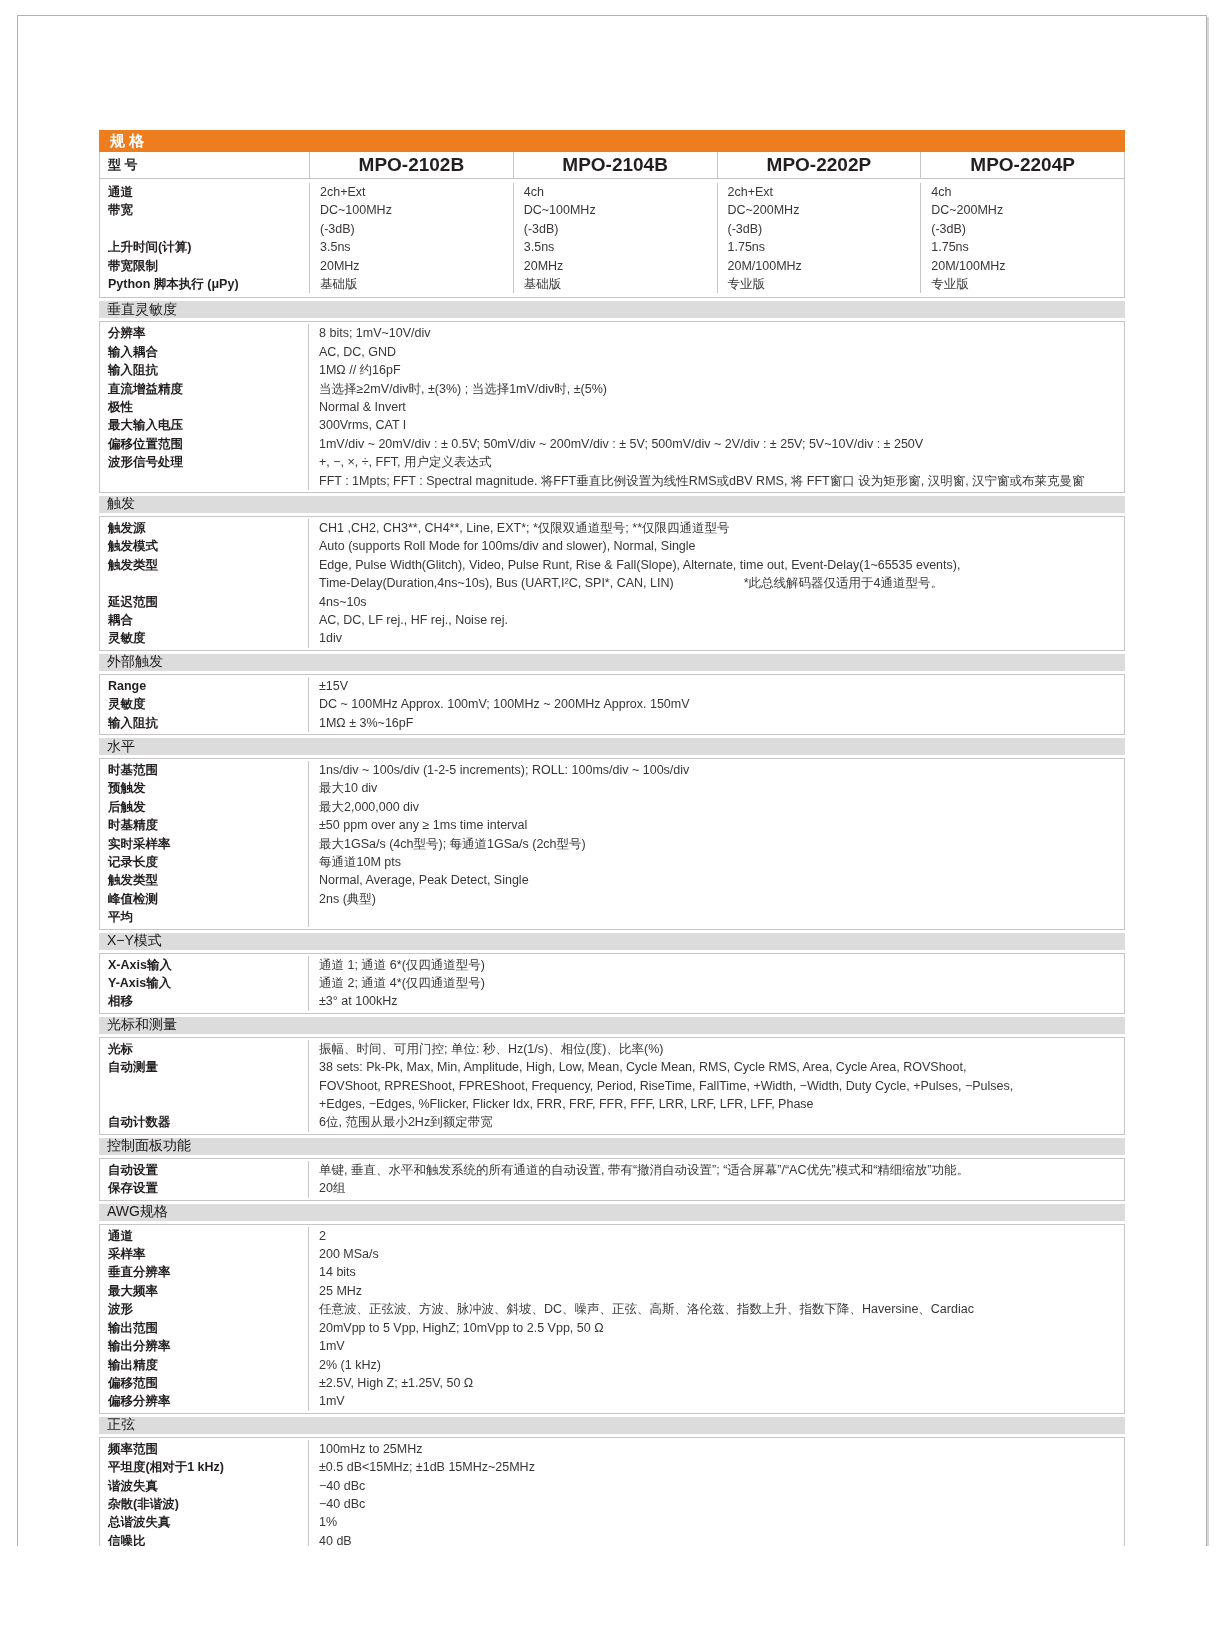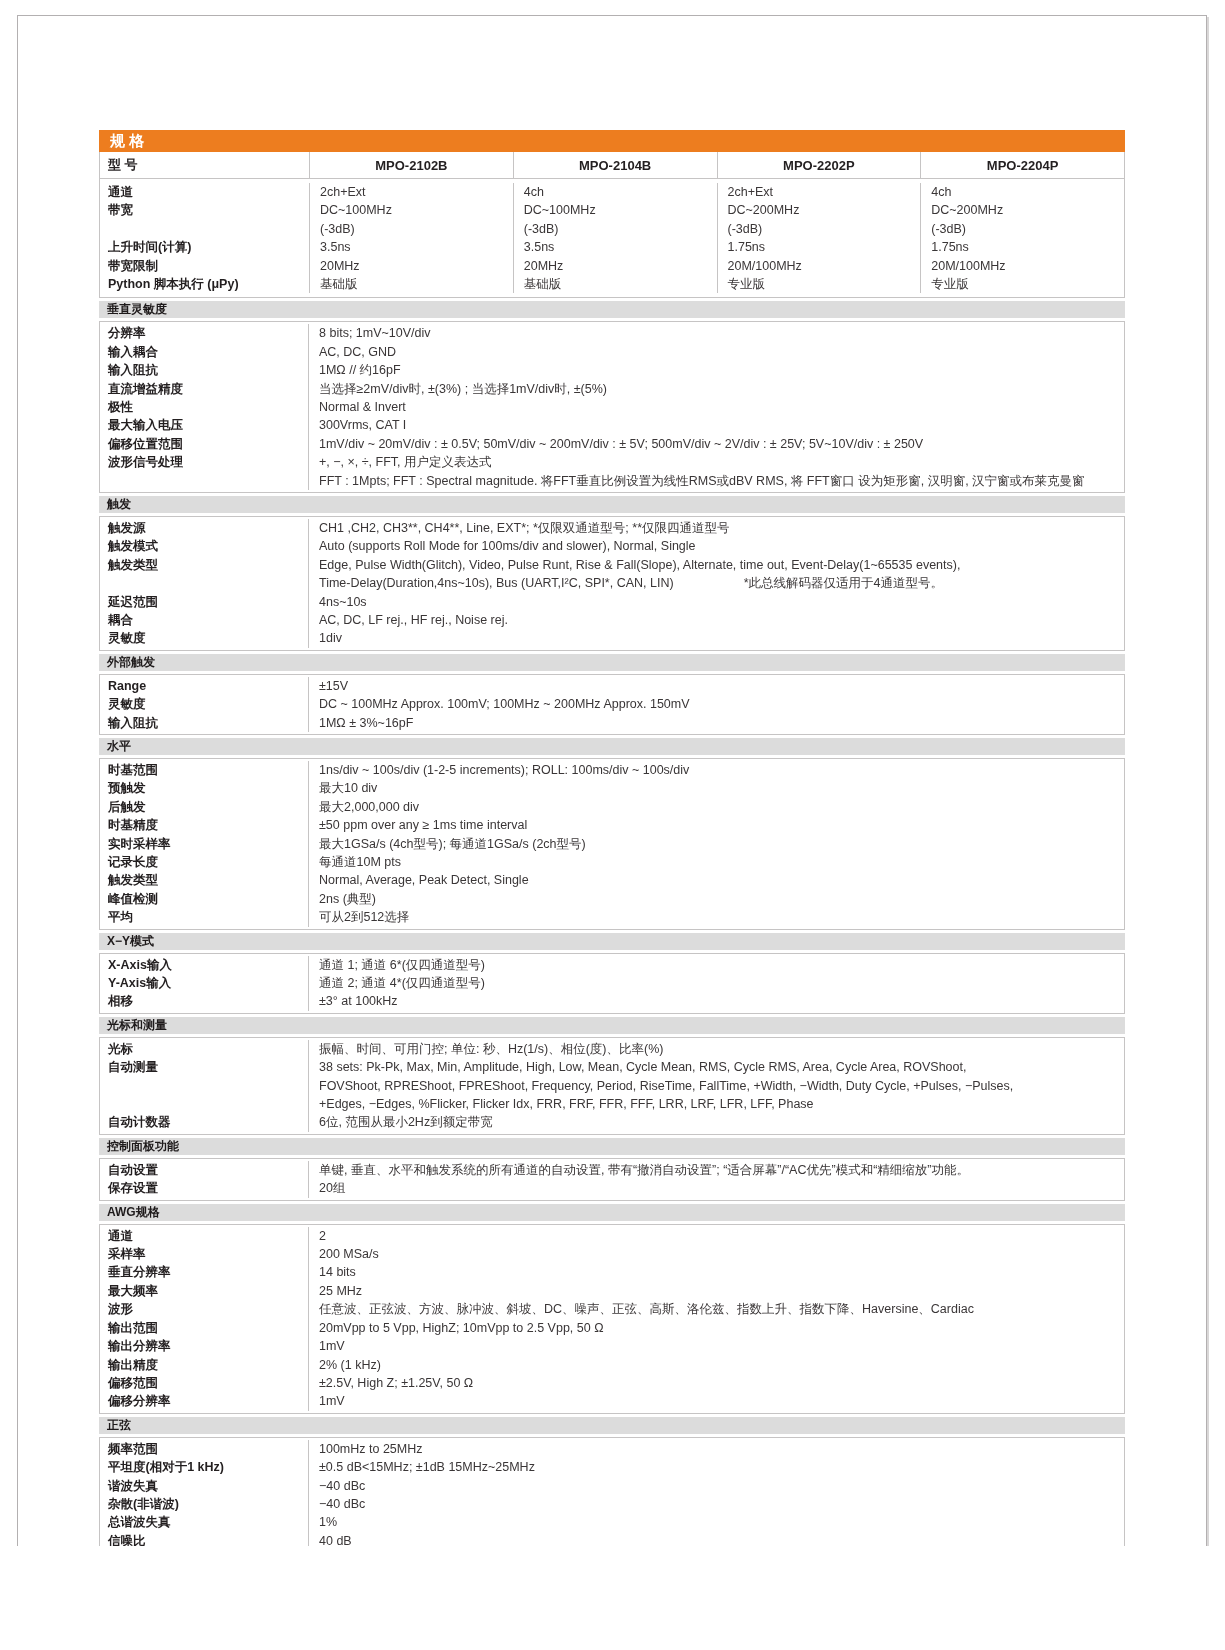--- a/index.html
+++ b/index.html
@@ -16,36 +16,36 @@
   .spec-title-bar {
     height:22px; background:#ed7d1f; color:#fff; display:flex; align-items:center;
     font-size:15px; font-weight:bold; padding-left:11px;
   }
   .model-header {
     display:grid; grid-template-columns:209px 1fr 1fr 1fr 1fr;
     border-left:1px solid #c6c4c4; border-right:1px solid #c6c4c4; border-bottom:1px solid #c6c4c4;
   }
   .model-header-cell {
     height:26px; display:flex; align-items:center; justify-content:center;
-    font-size:13px; font-weight:bold;
+    font-size:19px; font-weight:bold;
   }
   .model-header-cell.lbl { justify-content:flex-start; padding-left:8px; font-size:13px; }
   .model-header-cell + .model-header-cell { border-left:1px solid #c6c4c4; }
   .model-block {
     display:grid; grid-template-columns:209px 1fr 1fr 1fr 1fr;
     border-left:1px solid #c6c4c4; border-right:1px solid #c6c4c4; border-bottom:1px solid #c6c4c4;
     padding:4px 0;
   }
   .model-col { padding:0 0 0 8px; }
   .model-col + .model-col { border-left:1px solid #c6c4c4; padding-left:10px; }
   .mline { height:18.4px; line-height:18.4px; font-size:12.5px; color:#3a3637; white-space:nowrap; }
   .model-col.lblcol .mline { font-weight:bold; color:#231f20; font-size:12.5px; }
   .section-bar {
     height:17px; margin:3px 0; background:#dcdcdc; display:flex; align-items:center;
-    padding-left:8px; font-size:12px; font-weight:bold; color:#1e1a1b;
+    padding-left:8px; font-size:14px; font-weight:normal; color:#1e1a1b;
   }
   .section-block {
     border:1px solid #c6c4c4; border-top:1px solid #c6c4c4;
     padding:2px 0;
   }
   .sec-row { display:grid; grid-template-columns:209px 1fr; }
   .sec-label {
     padding:0 8px; font-weight:bold; font-size:12.5px; line-height:18.4px;
     border-right:1px solid #c6c4c4; white-space:nowrap;
   }
@@ -295,23 +295,20 @@
             </div>
           </div>
           <div class="sec-row">
             <div class="sec-label">峰值检测</div>
             <div class="sec-values">
               <div class="vline">2ns (典型)</div>
             </div>
           </div>
           <div class="sec-row">
             <div class="sec-label">平均</div>
-            <div class="sec-values">
-              <div class="vline">可从2到512选择</div>
-            </div>
           </div>
         </div>
         <div class="section-bar">
           <div class="">X−Y模式</div>
         </div>
         <div class="section-block">
           <div class="sec-row">
             <div class="sec-label">X-Axis输入</div>
             <div class="sec-values">
               <div class="vline">通道 1; 通道 6*(仅四通道型号)</div>

